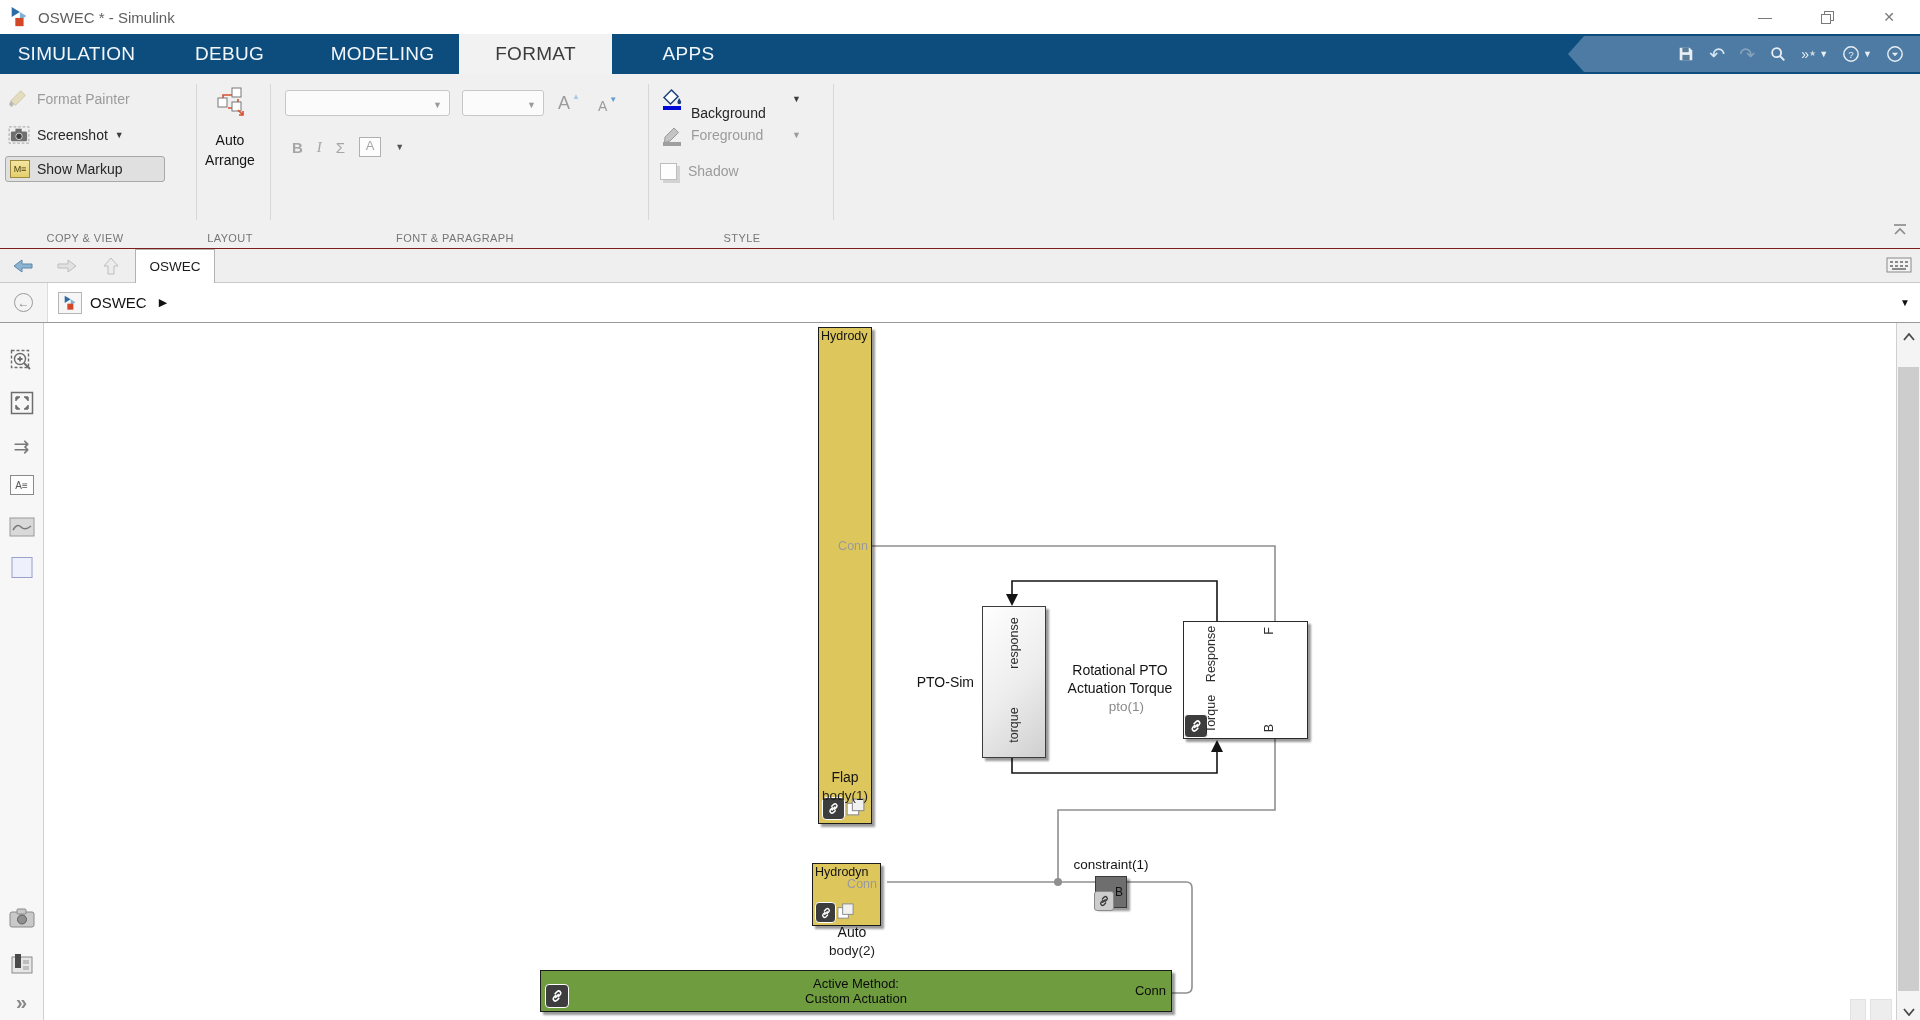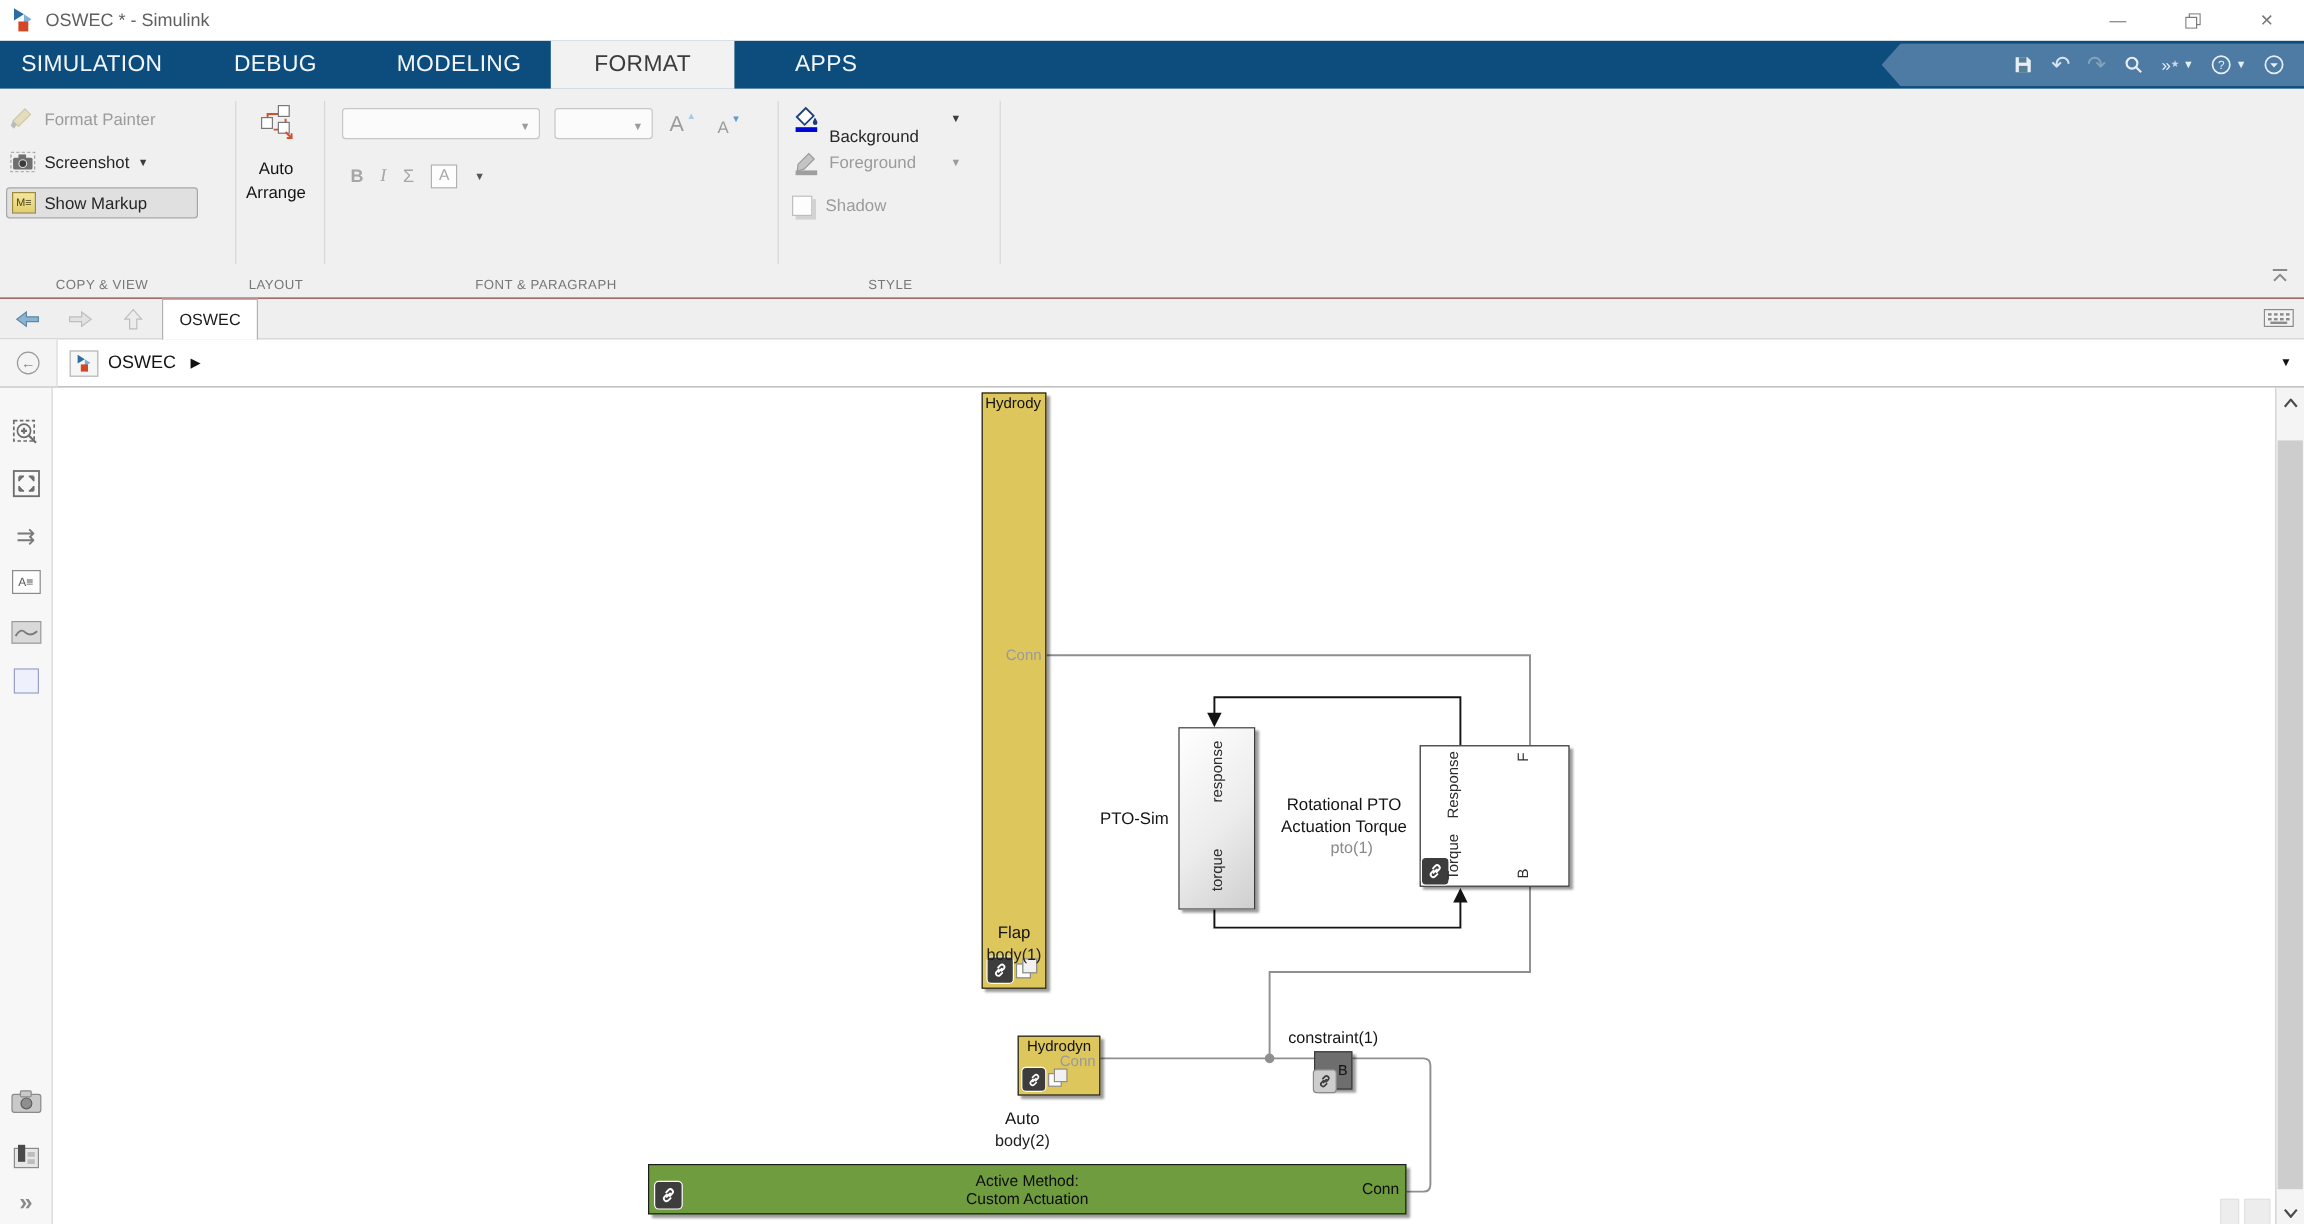--- a/index.html
+++ b/index.html
@@ -404,21 +404,21 @@
       </div>
     </div>
     <span class="vtext" style="left:1167px; top:331px;">Response</span>
     <span class="vtext" style="left:1167px; top:391px;">Torque</span>
     <span class="vtext" style="left:1225px; top:308px;">F</span>
     <span class="vtext" style="left:1225px; top:405px;">B</span>
     <div class="blklabel" style="left:1076px; top:339px;">Rotational PTO</div>
     <div class="blklabel" style="left:1076px; top:357px;">Actuation Torque</div>
     <div class="freelabel" style="left:1010px; top:376px; width:90px; text-align:right; color:#8a8a8a; font-size:13.5px;">pto(1)</div>
 
-    <div class="blk yellow" style="left:804px; top:540px; width:69px; height:50px;text-align:center;">
+    <div class="blk yellow" style="left:768px; top:540px; width:69px; height:63px;">
       <div class="blk-text">Hydrodyn</div>
       <div class="portlbl" style="right:3px; top:13px;">Conn</div>
       <div class="badge-link" style="left:2px; bottom:2px; width:21px; height:21px;">
         <svg width="14" height="14" viewBox="0 0 20 20" fill="none" stroke="#fff" stroke-width="2" stroke-linecap="round">
             <path d="M8.2 11.8 L11.8 8.2"></path>
             <path d="M11.5 10.8 l2.6-2.6 a2.7 2.7 0 0 0 -3.8-3.8 L7.7 7"></path>
             <path d="M8.5 9.2 l-2.6 2.6 a2.7 2.7 0 0 0 3.8 3.8 l2.6-2.6"></path>
           </svg>
       </div>
       <div class="badge-copy" style="left:23px; bottom:4px; width:19px; height:19px;">

